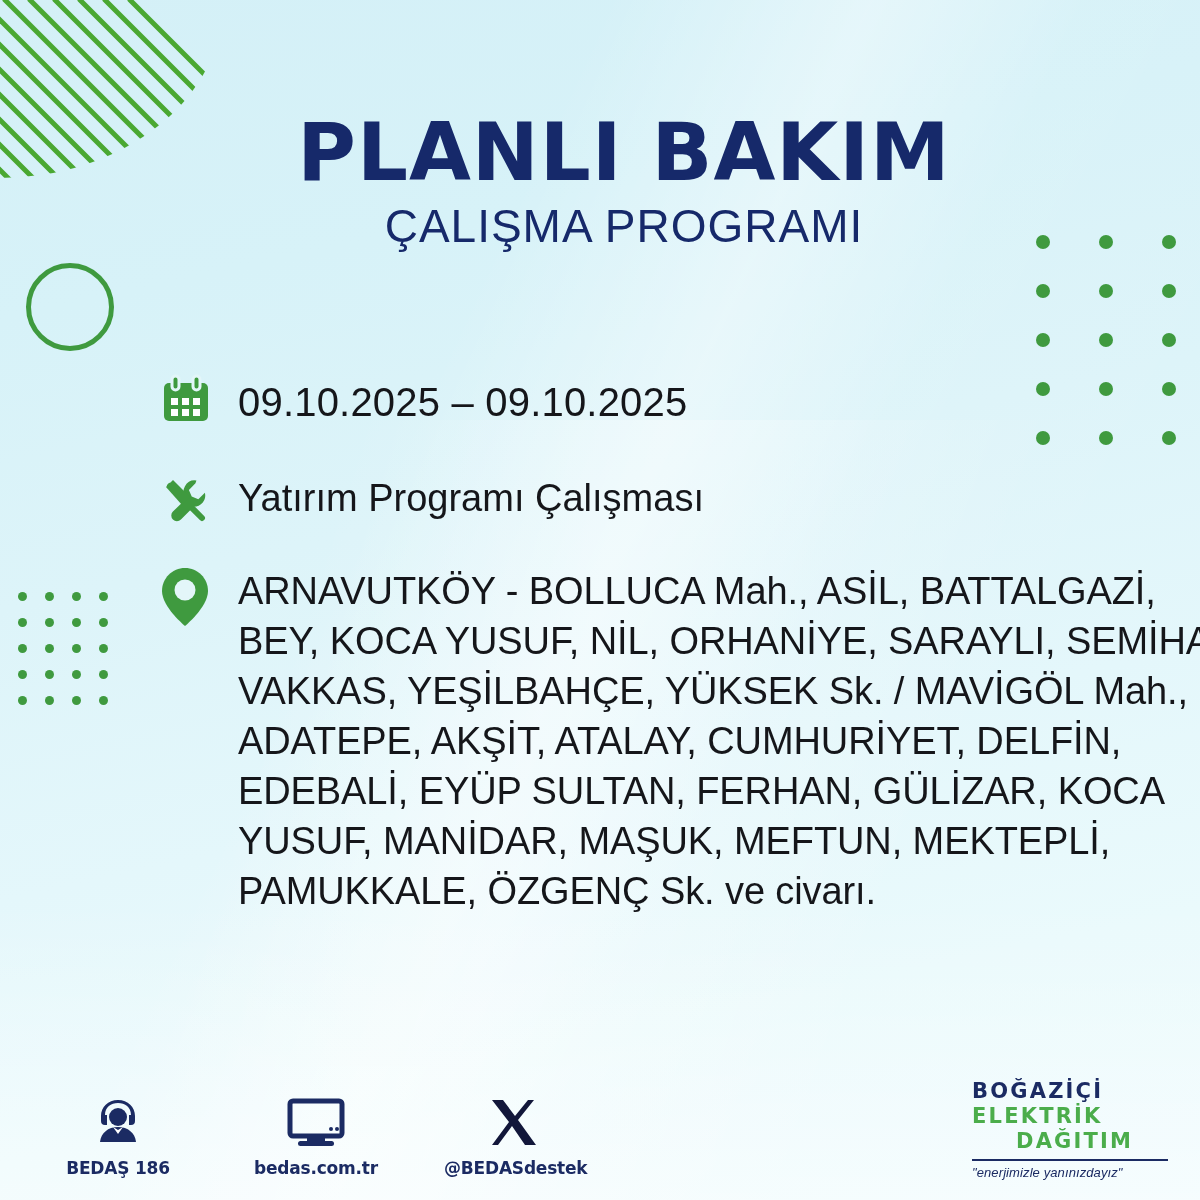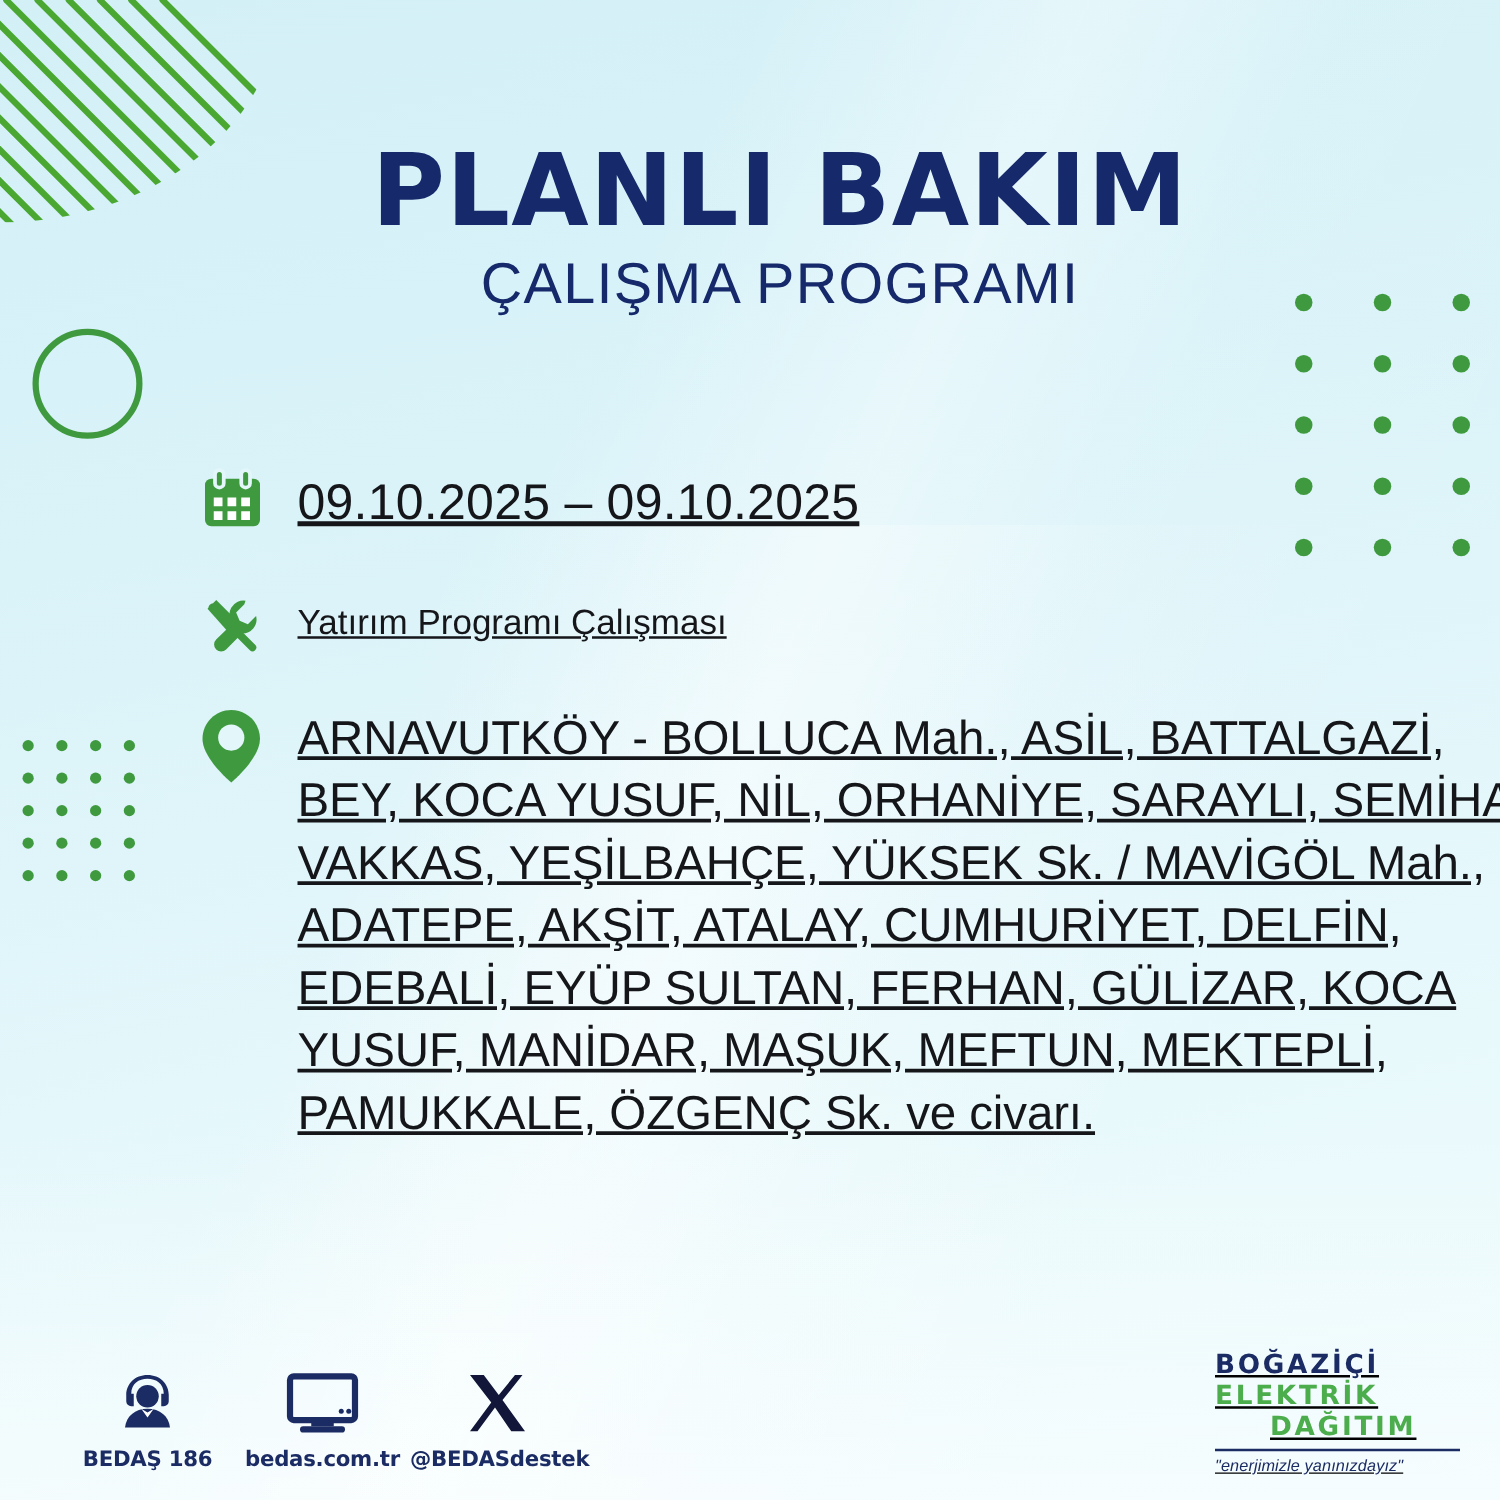--- a/index.html
+++ b/index.html
@@ -149,30 +149,29 @@
     flex: 0 0 78px;
     display: flex;
     align-items: flex-start;
     justify-content: flex-start;
     padding-top: 2px;
   }
   .row-text {
     flex: 1 1 auto;
     font-family: "Liberation Sans", sans-serif;
     color: #15161a;
-    text-decoration: underline;
   }
   .text-date, .text-time {
     font-size: 40px;
     line-height: 48px;
     letter-spacing: 0.2px;
     padding-top: 6px;
   }
   .text-work {
-    font-size: 28px;
+    font-size: 38px;
     line-height: 44px;
     padding-top: 4px;
   }
   .text-address {
     font-size: 38px;
     line-height: 50px;
     letter-spacing: -0.1px;
     padding-top: 2px;
   }
   .text-address .addr-line { display: block; white-space: nowrap; }
@@ -183,20 +182,21 @@
     left: 0; bottom: 0;
     width: 1200px;
     height: 160px;
     z-index: 5;
   }
   .contacts {
     position: absolute;
     left: 48px; bottom: 22px;
     display: flex;
     align-items: flex-end;
+    gap: 58px;
   }
   .contact {
     width: 140px;
     text-align: center;
   }
   .contact .cicon {
     height: 58px;
     display: flex;
     align-items: flex-end;
     justify-content: center;
@@ -210,21 +210,20 @@
     letter-spacing: -0.2px;
     white-space: nowrap;
   }
 
   
   .brand {
     position: absolute;
     right: 28px; bottom: 20px;
     text-align: left;
     width: 200px;
-    text-decoration: underline;
   }
   .brand-line {
     font-family: "DejaVu Sans", sans-serif;
     font-weight: 700;
     font-size: 21px;
     letter-spacing: 2.2px;
     line-height: 25px;
     white-space: nowrap;
   }
   .brand-1 { color: #1b2b63; }

